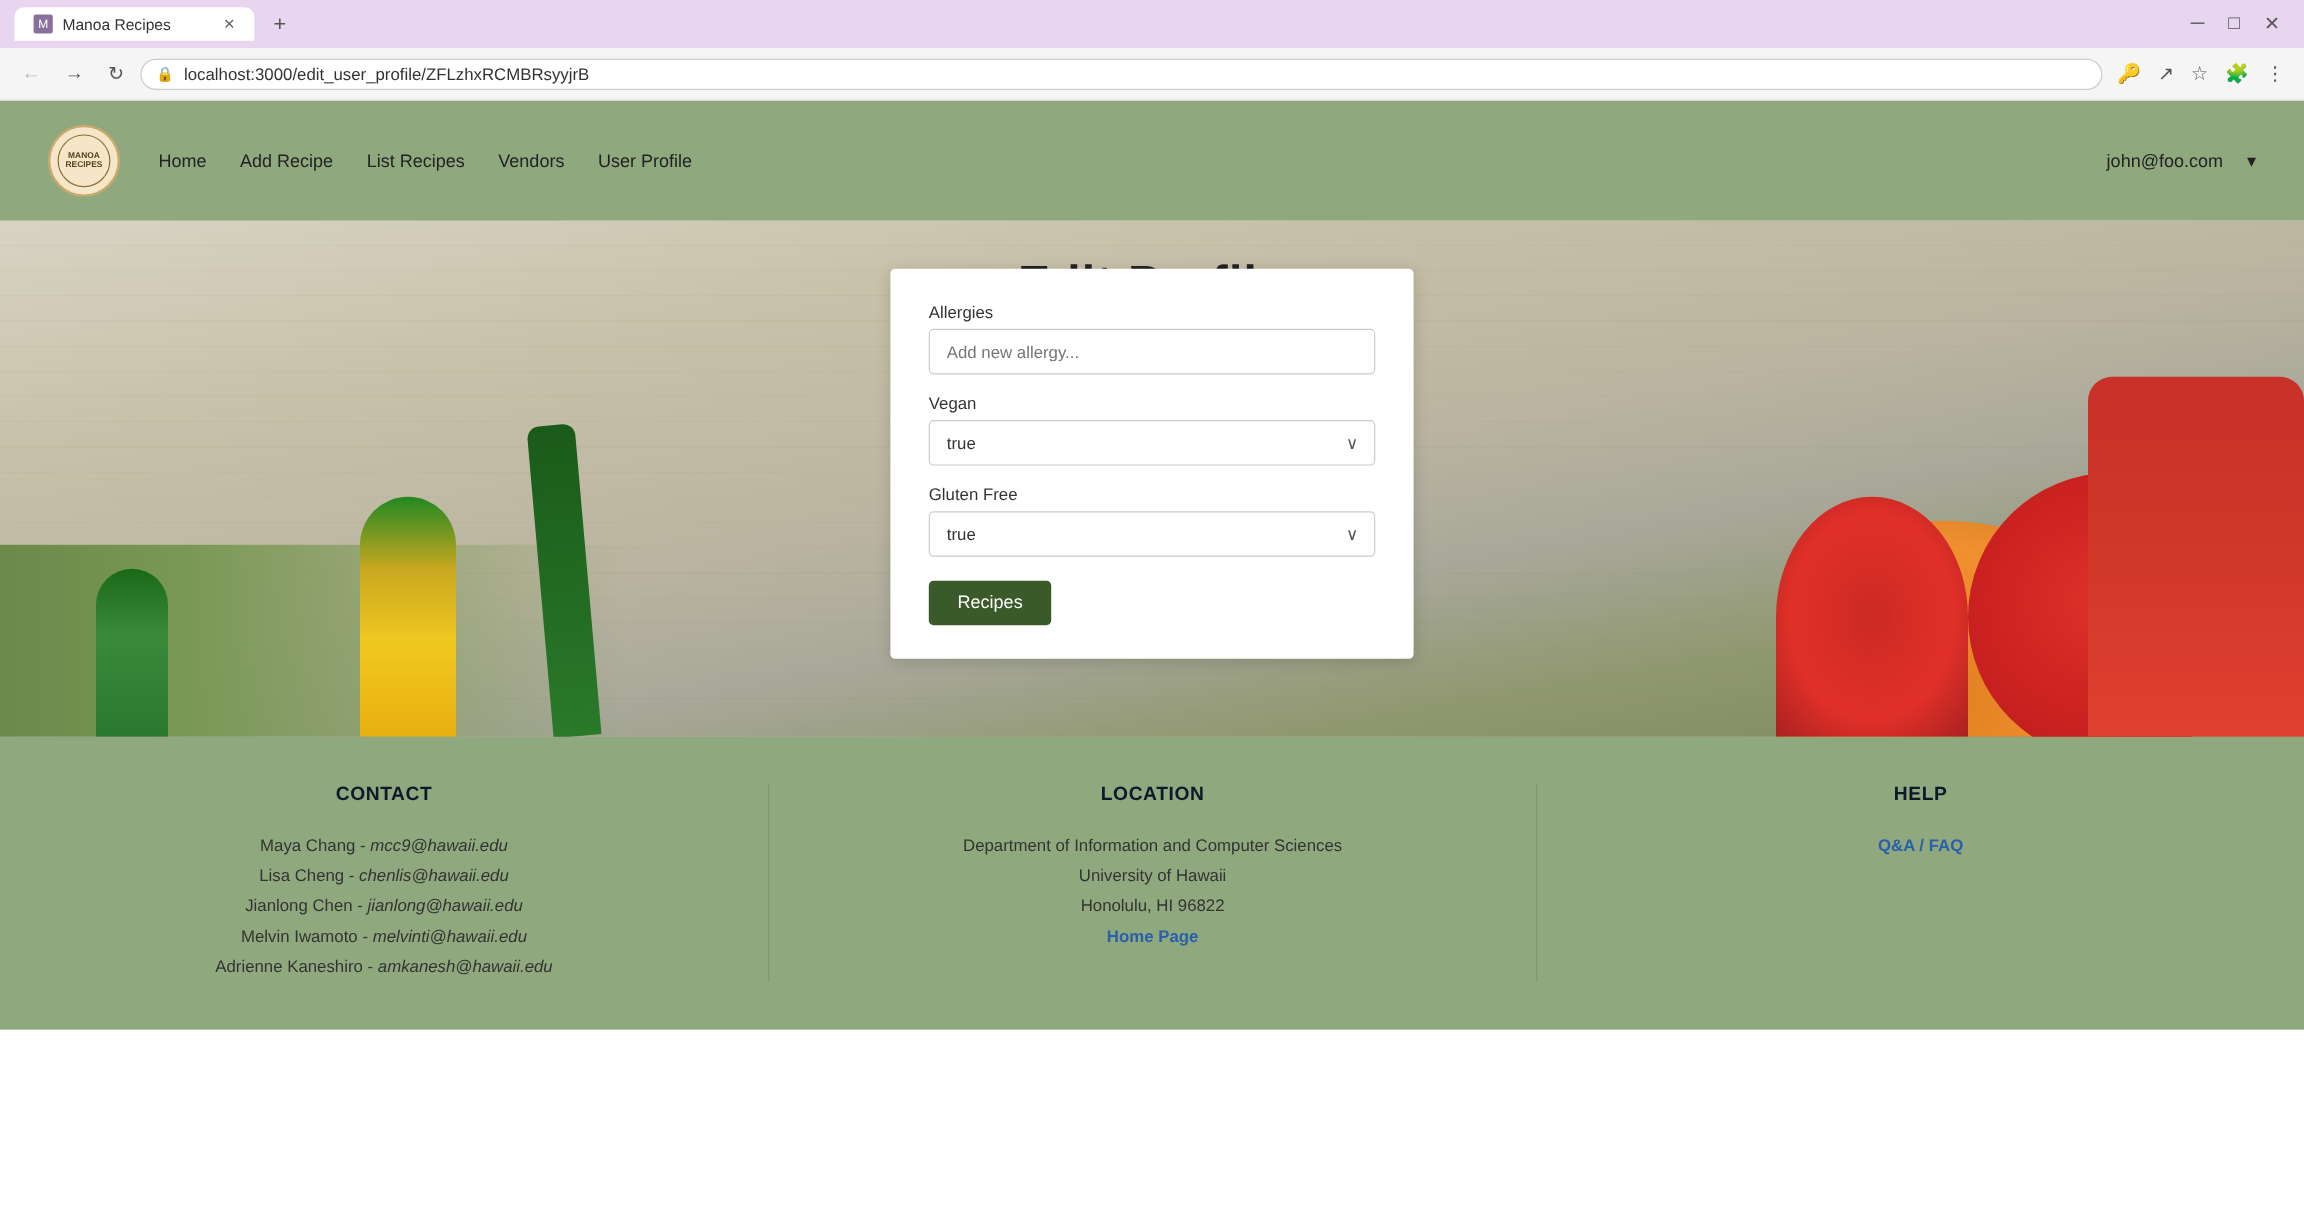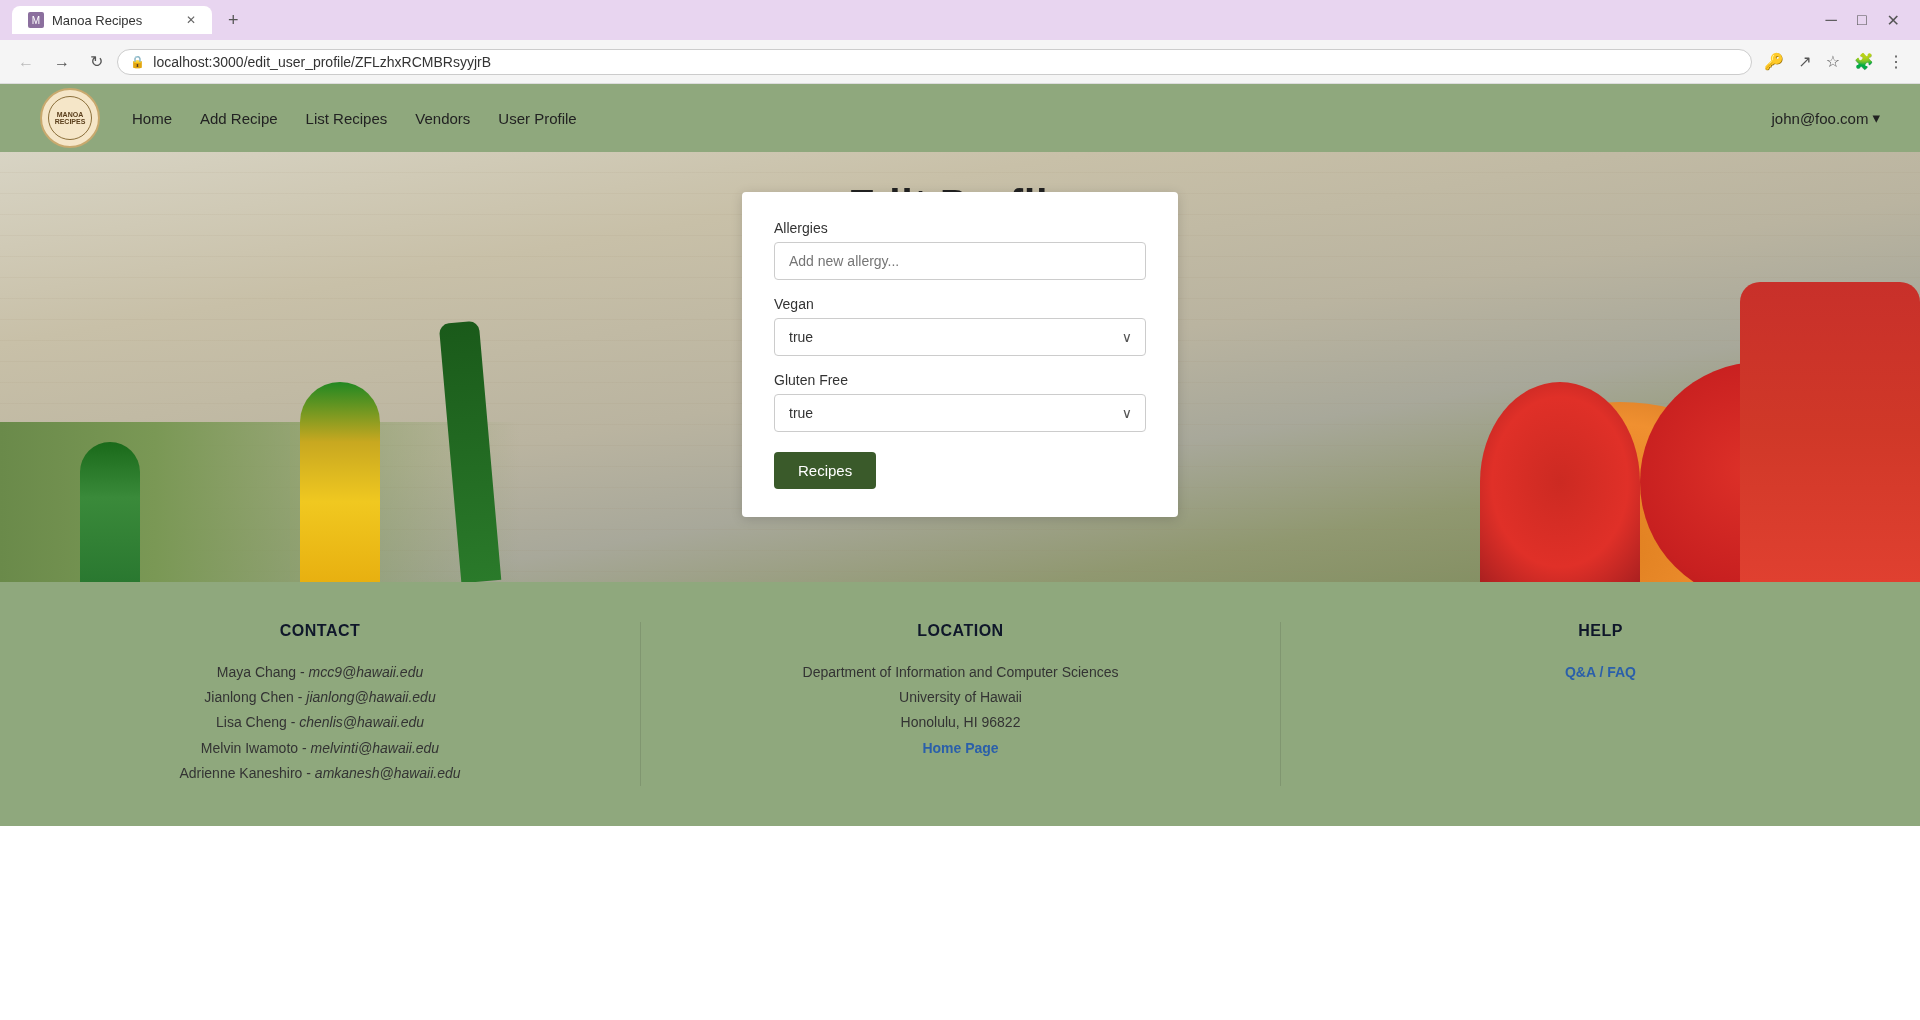--- a/index.html
+++ b/index.html
@@ -104,21 +104,21 @@
       min-height: 980px;
       background: white;
     }
 
     
     .navbar {
       background: #8fa87d;
       display: flex;
       align-items: center;
       padding: 0 40px;
-      height: 68px;
+      height: 100px;
       gap: 32px;
     }
     .navbar-logo {
       width: 60px; height: 60px;
       background: #f5e6c8;
       border-radius: 50%;
       display: flex; align-items: center; justify-content: center;
       font-size: 10px; color: #555; text-align: center;
       border: 2px solid #c8a96e;
     }
@@ -139,21 +139,21 @@
       color: #222;
       font-size: 15px;
       text-decoration: none;
       cursor: pointer;
     }
     .navbar-user {
       margin-left: auto;
       color: #222;
       font-size: 15px;
       cursor: pointer;
-      display: flex; align-items: center; gap: 4px;
+      display: flex; align-items: center; gap: 20px;
     }
 
     
     .hero {
       position: relative;
       height: 430px;
       overflow: hidden;
       background: #c8c8b8;
     }
     .hero-bg {
@@ -475,28 +475,28 @@
 
       <div class="footer-section">
         <div class="footer-heading">CONTACT</div>
         <div class="footer-text">
           <div>
             <span>Maya Chang</span>
             <span> - </span>
             <span class="footer-italic">mcc9@hawaii.edu</span>
           </div>
           <div>
+            <span>Lisa Cheng</span>
+            <span> - </span>
+            <span class="footer-italic">chenlis@hawaii.edu</span>
+          </div>
+          <div>
             <span>Jianlong Chen</span>
             <span> - </span>
             <span class="footer-italic">jianlong@hawaii.edu</span>
-          </div>
-          <div>
-            <span>Lisa Cheng</span>
-            <span> - </span>
-            <span class="footer-italic">chenlis@hawaii.edu</span>
           </div>
           <div>
             <span>Melvin Iwamoto</span>
             <span> - </span>
             <span class="footer-italic">melvinti@hawaii.edu</span>
           </div>
           <div>
             <span>Adrienne Kaneshiro</span>
             <span> - </span>
             <span class="footer-italic">amkanesh@hawaii.edu</span>

